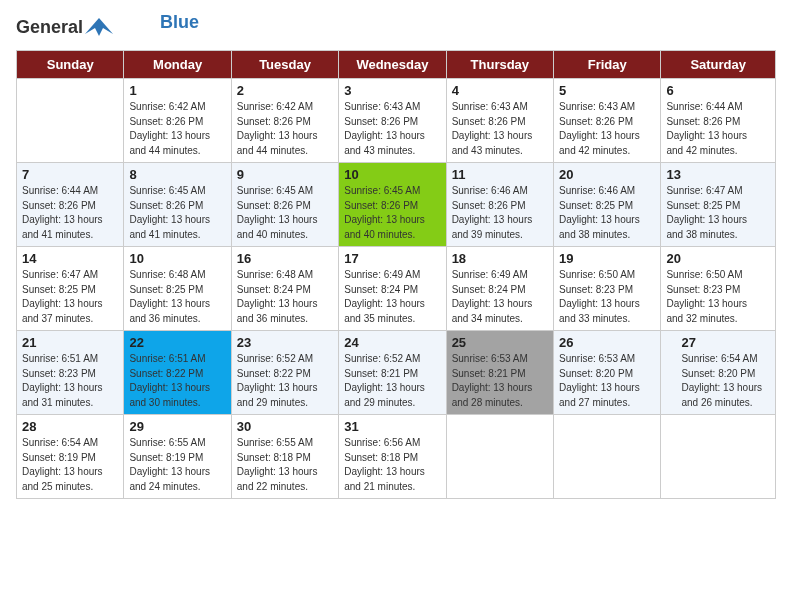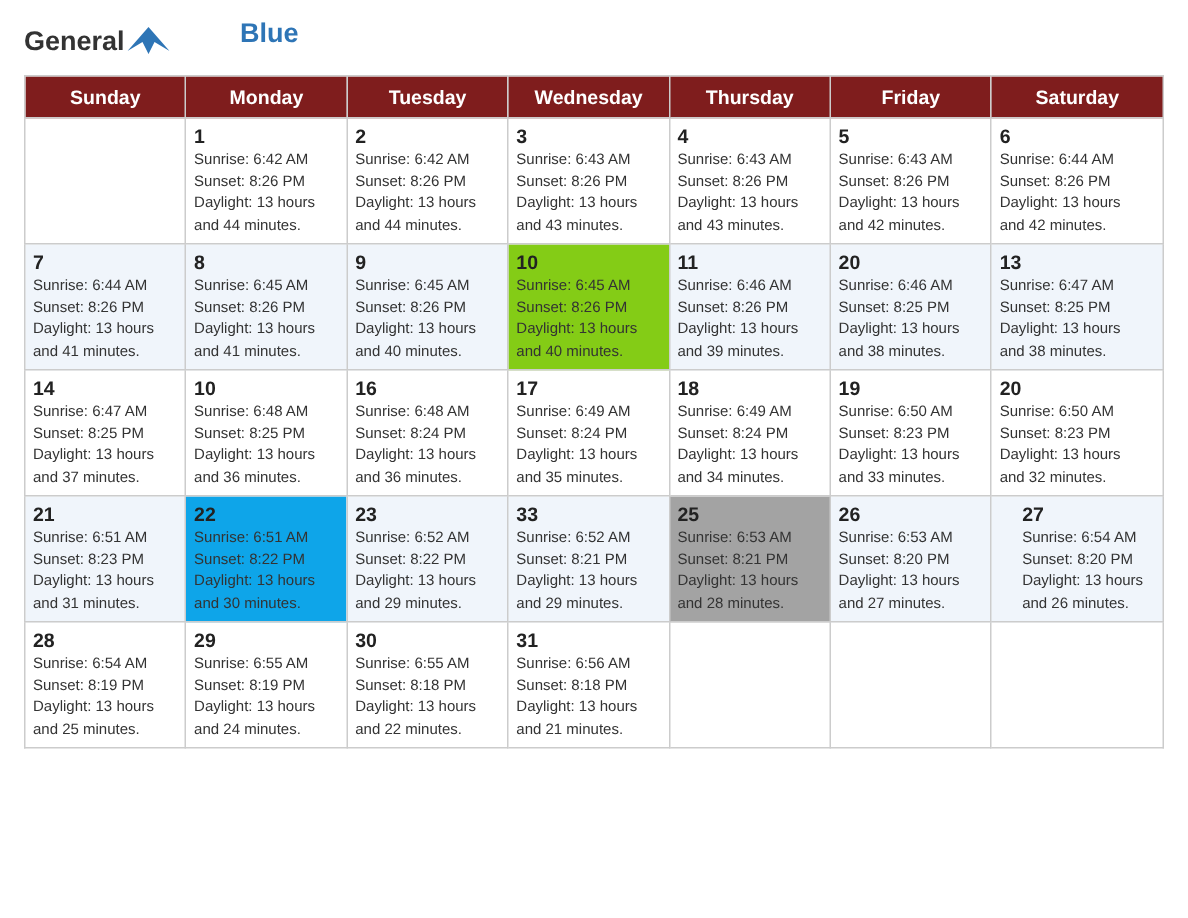--- a/index.html
+++ b/index.html
@@ -275,21 +275,21 @@
 and 30 minutes.</div>
         </td>
         <td style="background: rgb(240, 245, 251);">
           <div class="day-number">23</div>
           <div class="day-info" style="white-space: pre-line;">Sunrise: 6:52 AM
 Sunset: 8:22 PM
 Daylight: 13 hours
 and 29 minutes.</div>
         </td>
         <td style="background: rgb(240, 245, 251);">
-          <div class="day-number">33</div>
+          <div class="day-number">24</div>
           <div class="day-info" style="white-space: pre-line;">Sunrise: 6:52 AM
 Sunset: 8:21 PM
 Daylight: 13 hours
 and 29 minutes.</div>
         </td>
         <td style="background: #a3a3a3;">
           <div class="day-number">25</div>
           <div class="day-info" style="white-space: pre-line;">Sunrise: 6:53 AM
 Sunset: 8:21 PM
 Daylight: 13 hours

